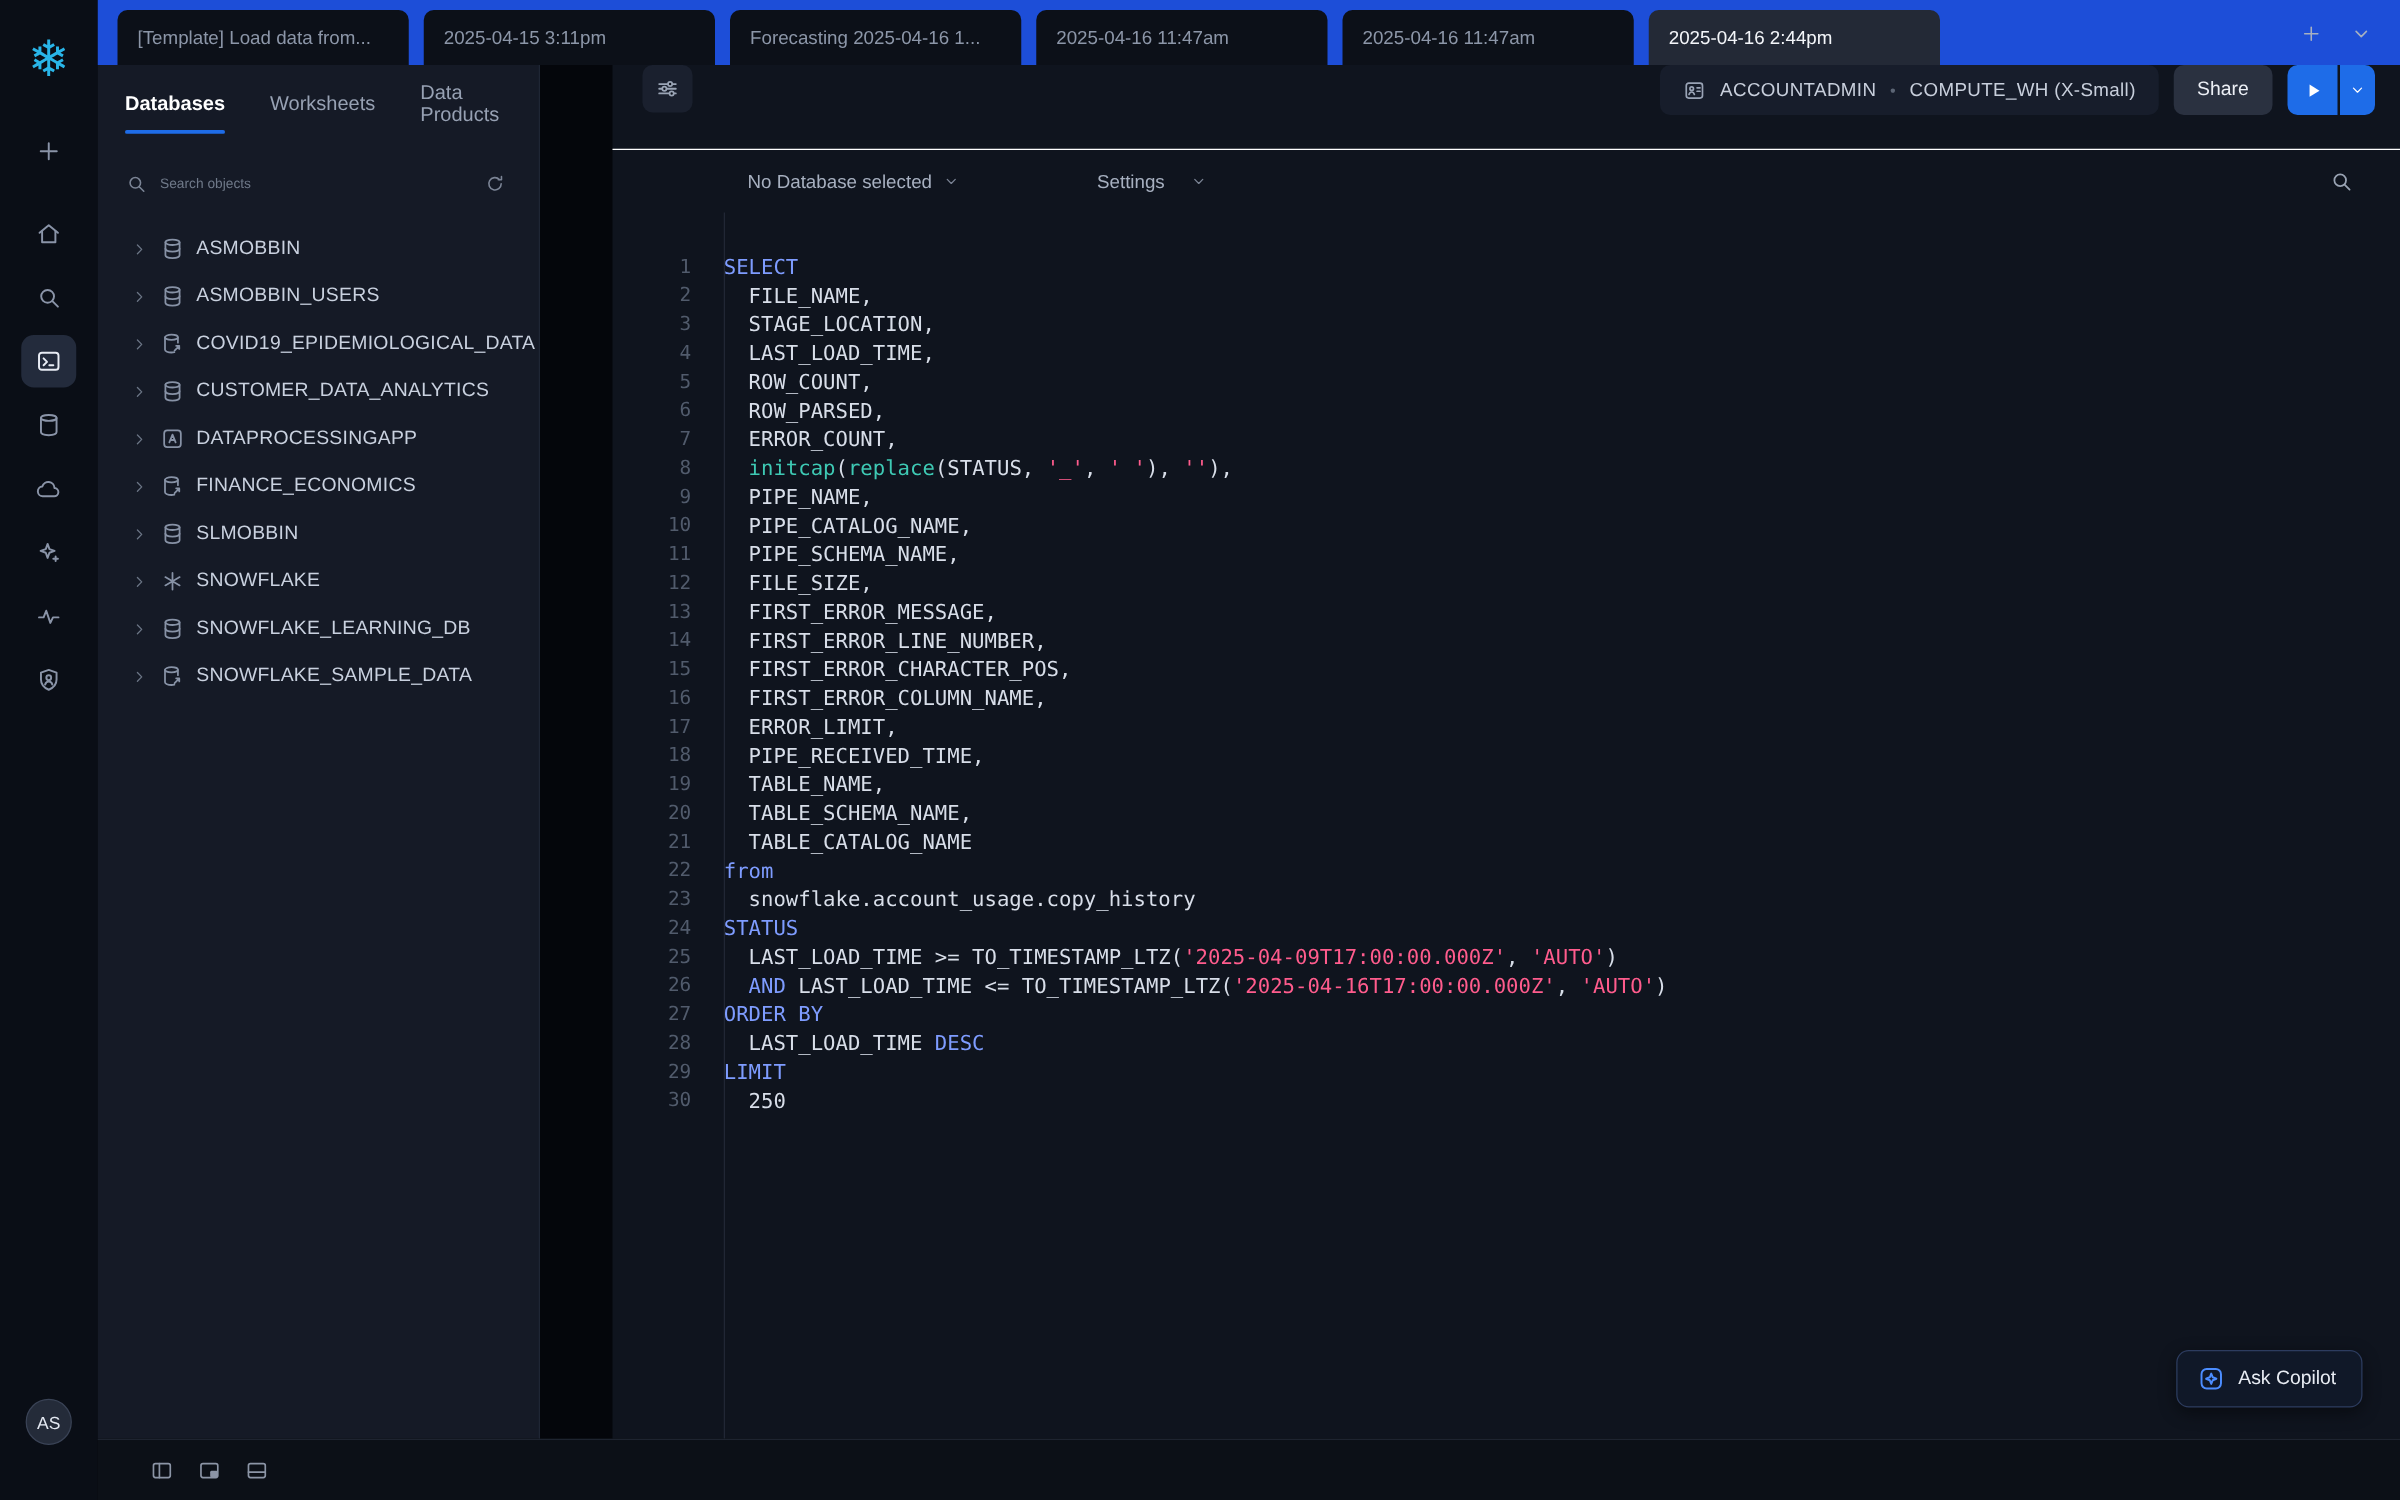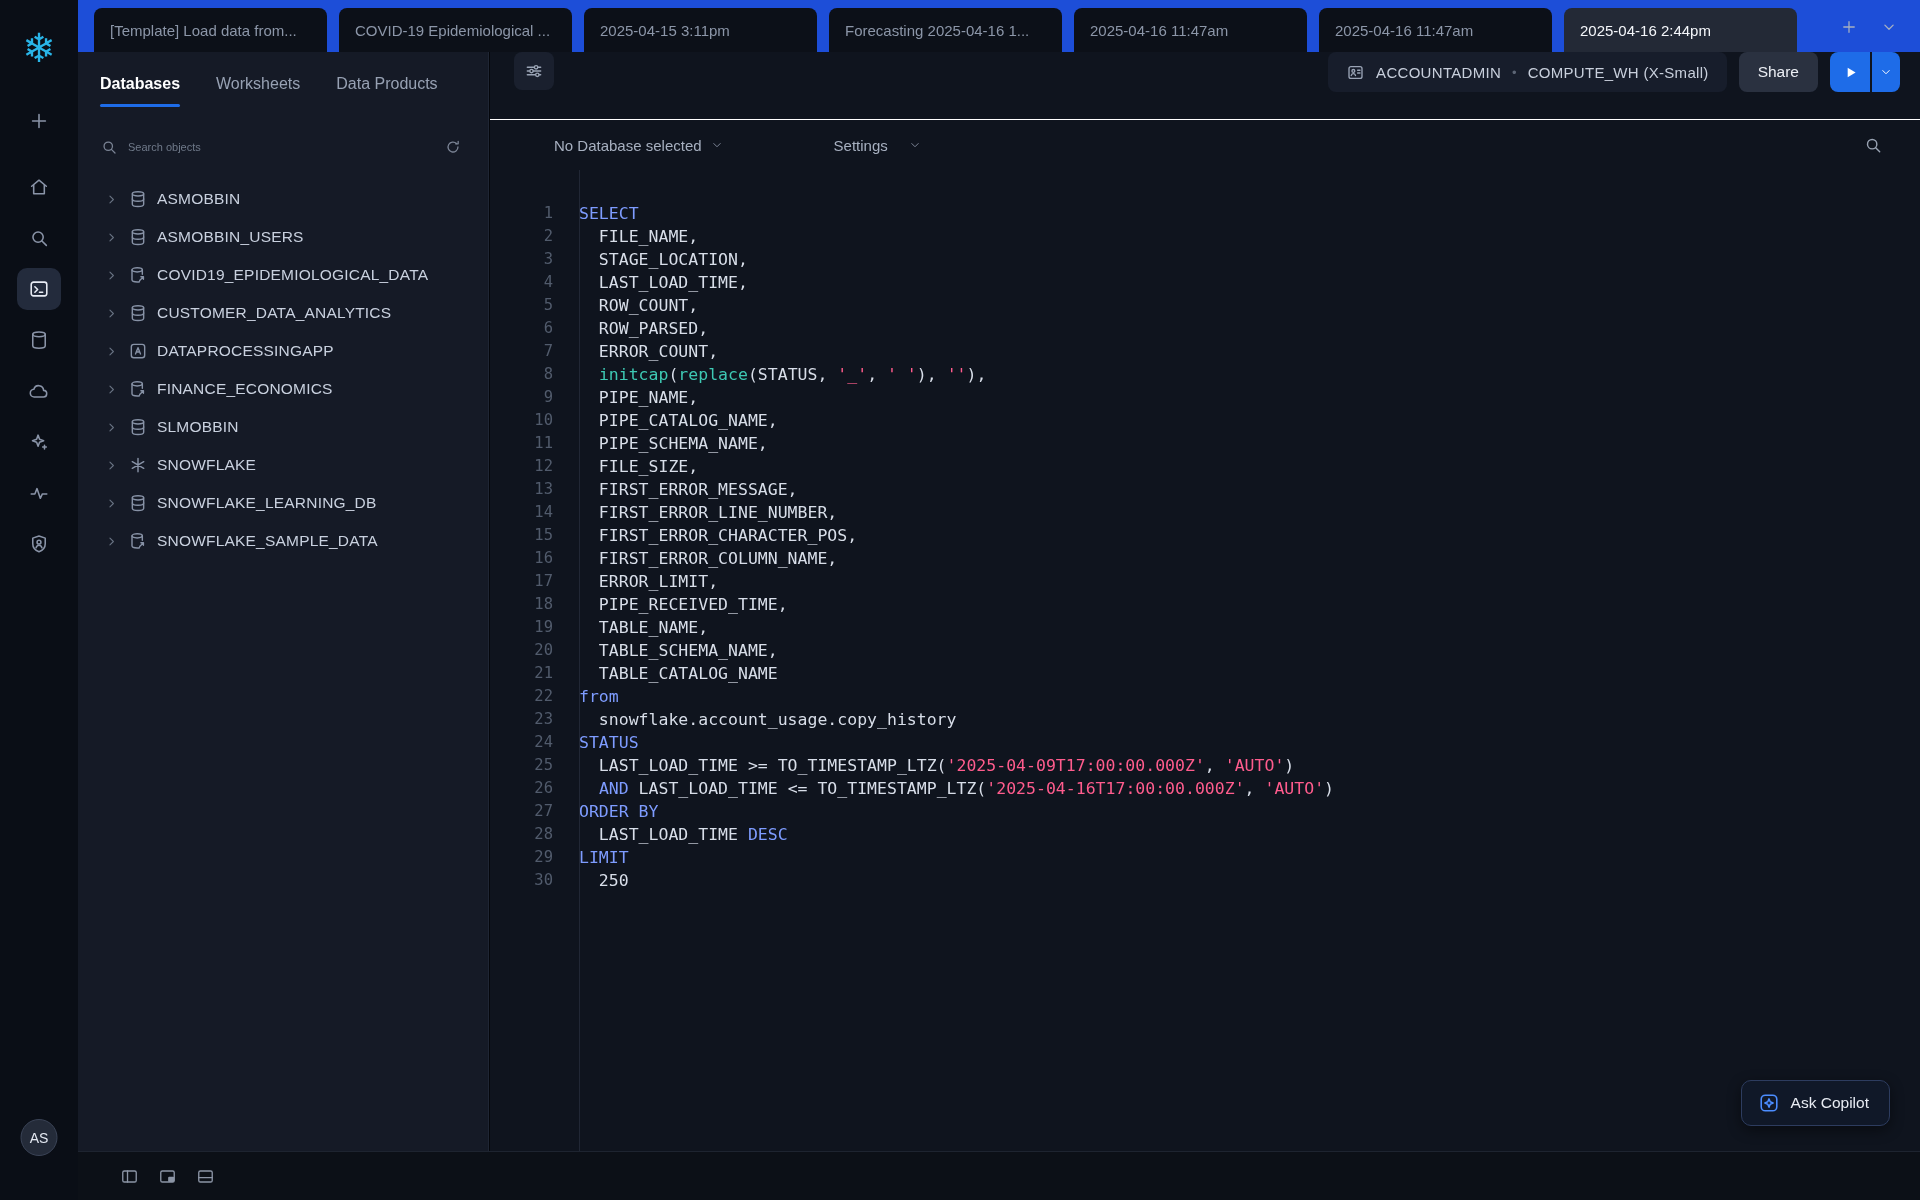--- a/index.html
+++ b/index.html
@@ -31,21 +31,21 @@
     display:flex; align-items:center; padding:0 16px; cursor:pointer; }
   .tab-label { font-size:15px; color:#8C96A8; white-space:nowrap; overflow:hidden; text-overflow:ellipsis; }
   .tab.active { background:#232936; }
   .tab.active .tab-label { color:#F4F6FA; }
   .tab-controls { margin-left:auto; display:flex; align-items:center; gap:6px; padding:0 14px 8px 0; }
   .tab-ctl { width:34px; height:34px; border:none; background:transparent; border-radius:8px;
     color:#A7B0C0; display:flex; align-items:center; justify-content:center; cursor:pointer; }
   .tab-ctl .ic { width:18px; height:18px; }
 
   
-  .sidebar { position:absolute; left:78px; top:52px; width:411px; bottom:49px; background:#151A26;
+  .sidebar { position:absolute; left:78px; top:52px; width:354px; bottom:49px; background:#151A26;
     border-right:1px solid #1F2634; display:flex; flex-direction:column; }
   .side-tabs { height:64px; display:flex; align-items:center; padding:0 0 0 22px; gap:36px; flex:none; }
   .side-tab { position:relative; height:100%; display:flex; align-items:center; font-size:16px;
     color:#97A1B3; cursor:pointer; }
   .side-tab.active { color:#FFFFFF; font-weight:700; }
   .side-tab.active::after { content:""; position:absolute; left:0; right:0; bottom:9px; height:3px;
     border-radius:2px; background:var(--accent,#1E6CE8); }
   .side-search { height:62px; flex:none; display:flex; align-items:center; padding:0 20px 0 22px; gap:10px; }
   .side-search .ic { width:18px; height:18px; color:#7B8495; flex:none; }
   .side-search input { flex:1; background:transparent; border:none; outline:none; font-size:11px;
@@ -76,21 +76,21 @@
   .share-btn { height:40px; border:none; border-radius:8px; background:#2A3140; color:#ECEFF5;
     font-size:15.5px; padding:0 19px; cursor:pointer; font-family:"Liberation Sans",sans-serif; }
   .run-group { display:flex; gap:2px; }
   .run-btn { width:40px; height:40px; border:none; border-radius:8px 0 0 8px; background:var(--accent,#1E6CE8);
     color:#FFFFFF; display:flex; align-items:center; justify-content:center; cursor:pointer; }
   .run-btn .ic { width:17px; height:17px; }
   .run-more { width:28px; height:40px; border:none; border-radius:0 8px 8px 0; background:var(--accent,#1E6CE8);
     color:#FFFFFF; display:flex; align-items:center; justify-content:center; cursor:pointer; }
   .run-more .ic { width:14px; height:14px; }
 
-  .editor-head { height:50px; display:flex; align-items:center; padding-left:64px; padding-right:30px; }
+  .editor-head { height:50px; display:flex; align-items:center; padding-left:108px; padding-right:30px; }
   .dropdown { display:flex; align-items:center; gap:8px; color:#A7B0C0; font-size:15px; cursor:pointer; }
   .dropdown .ic { width:14px; height:14px; color:#7C8596; }
   .dd-settings { margin-left:110px;gap:20px; }
   .head-search { margin-left:auto; width:34px; height:34px; border:none; background:transparent;
     color:#99A3B3; display:flex; align-items:center; justify-content:center; cursor:pointer; border-radius:6px; }
   .head-search .ic { width:20px; height:20px; }
 
   .code { position:absolute; top:118px; left:0; right:0; bottom:0; padding-top:32px; cursor:text; }
   .gutter-divider { position:absolute; left:89px; top:0; bottom:0; width:1px; background:#212735; }
   .cl { display:flex; height:23px; font-family:"DejaVu Sans Mono", monospace; font-size:16.5px; line-height:23px; }
@@ -195,23 +195,20 @@
         </span>
       </button>
     </div>
   <div class="rail-avatar">AS</div>
 </div>
 
 <div class="topbar">
   <div class="tabs" id="tabs">
       <div class="tab">
         <span class="tab-label">[Template] Load data from...</span>
-      </div>
-      <div class="tab">
-        <span class="tab-label">COVID-19 Epidemiological ...</span>
       </div>
       <div class="tab">
         <span class="tab-label">2025-04-15 3:11pm</span>
       </div>
       <div class="tab">
         <span class="tab-label">Forecasting 2025-04-16 1...</span>
       </div>
       <div class="tab">
         <span class="tab-label">2025-04-16 11:47am</span>
       </div>

